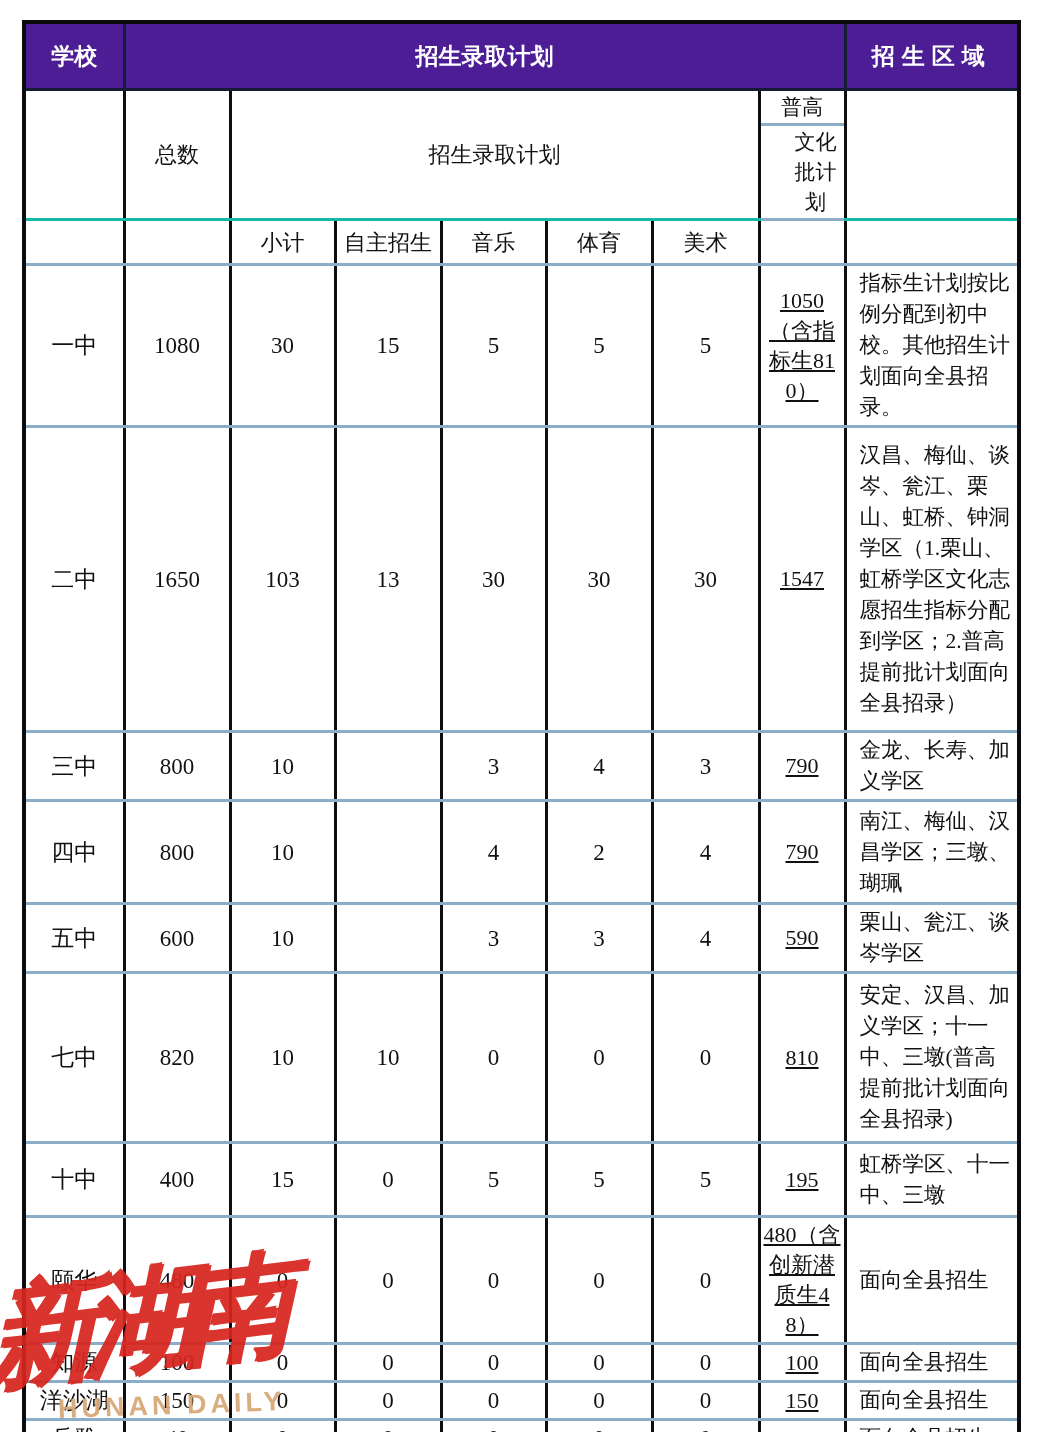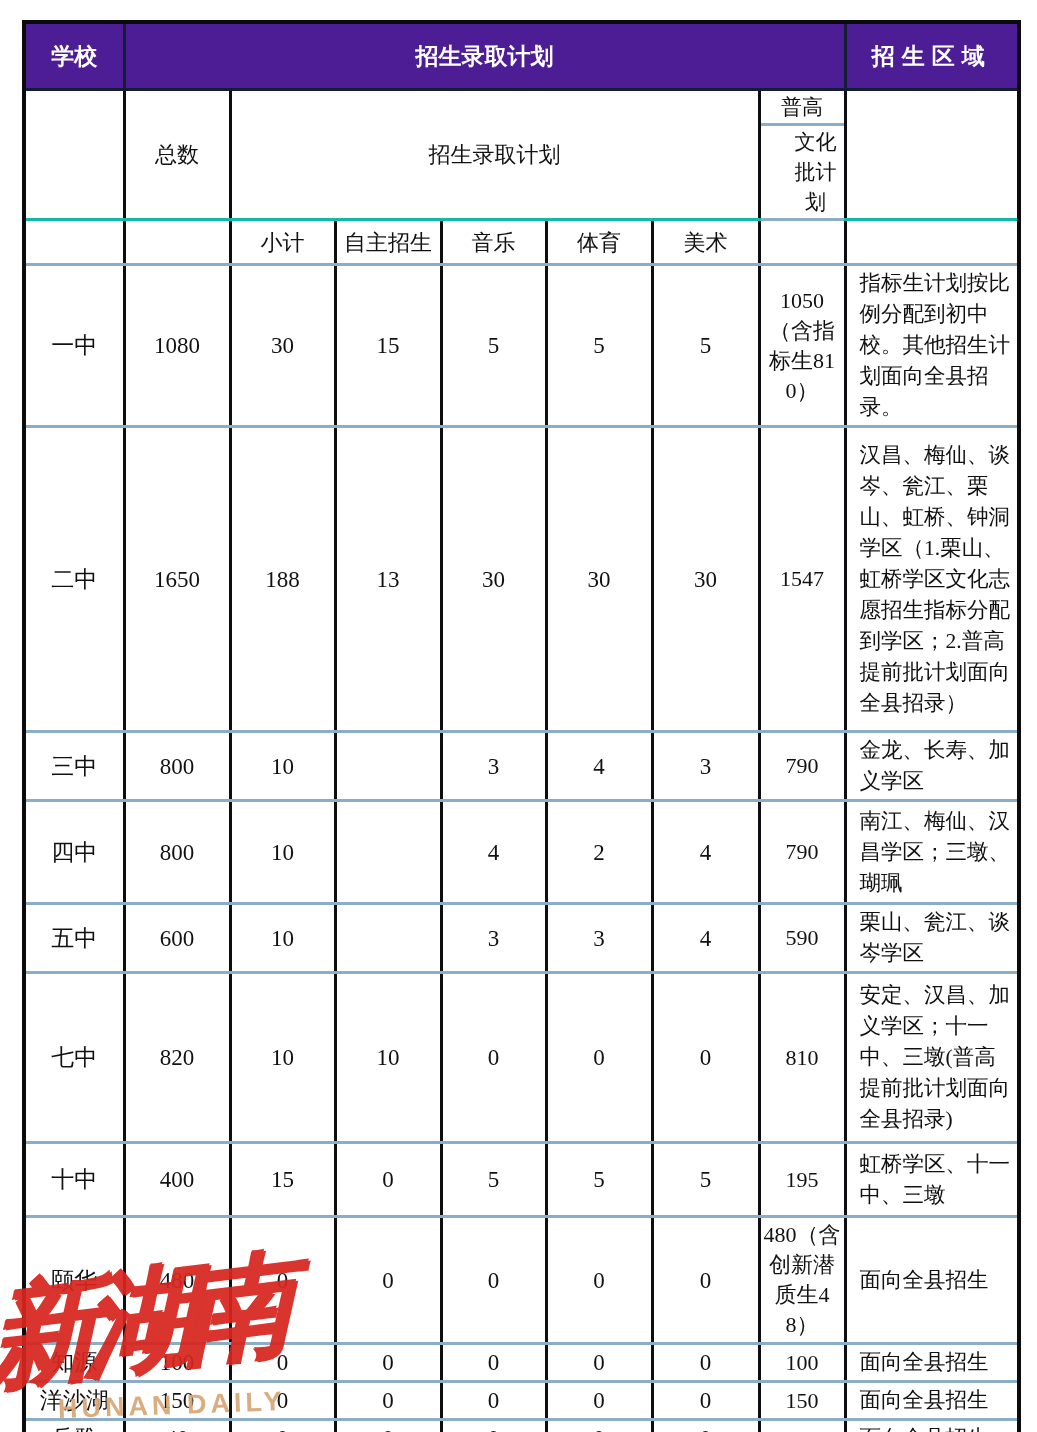--- a/index.html
+++ b/index.html
@@ -56,21 +56,21 @@
   tr.hb2 td{height:60px;padding-left:28px;}
   tr.hsub td{height:38px;margin-left:35px;}
   td.culture-h{font-size:21px;padding:1px;line-height:30px;}
 
   tbody.data td{font-size:23px;}
   tbody.data td.cell-region{
     text-align:left;
     font-size:21.5px;
     padding:2px 4px 2px 13px;
   }
-  tbody.data td.cell-culture{font-size:22px;line-height:30px;padding:2px 1px;}
+  tbody.data td.cell-culture{font-size:22px;line-height:30px;padding:2px 1px;text-decoration:underline;}
 
   
   tbody.data tr:nth-child(1){height:160px;}
   tbody.data tr:nth-child(2){height:305px;}
   tbody.data tr:nth-child(3){height:67px;}
   tbody.data tr:nth-child(4){height:103px;}
   tbody.data tr:nth-child(5){height:67px;}
   tbody.data tr:nth-child(6){height:170px;}
   tbody.data tr:nth-child(7){height:74px;}
   tbody.data tr:nth-child(8){height:100px;}
@@ -160,21 +160,21 @@
       <td class="cell-num">15</td>
       <td class="cell-num">5</td>
       <td class="cell-num">5</td>
       <td class="cell-num">5</td>
       <td class="cell-culture">1050（含指标生810）</td>
       <td class="cell-region">指标生计划按比例分配到初中校。其他招生计划面向全县招录。</td>
     </tr>
         <tr>
       <td class="cell-school">二中</td>
       <td class="cell-num">1650</td>
-      <td class="cell-num">188</td>
+      <td class="cell-num">103</td>
       <td class="cell-num">13</td>
       <td class="cell-num">30</td>
       <td class="cell-num">30</td>
       <td class="cell-num">30</td>
       <td class="cell-culture">1547</td>
       <td class="cell-region">汉昌、梅仙、谈岑、瓮江、栗山、虹桥、钟洞学区（1.栗山、虹桥学区文化志愿招生指标分配到学区；2.普高提前批计划面向全县招录）</td>
     </tr>
         <tr>
       <td class="cell-school">三中</td>
       <td class="cell-num">800</td>

